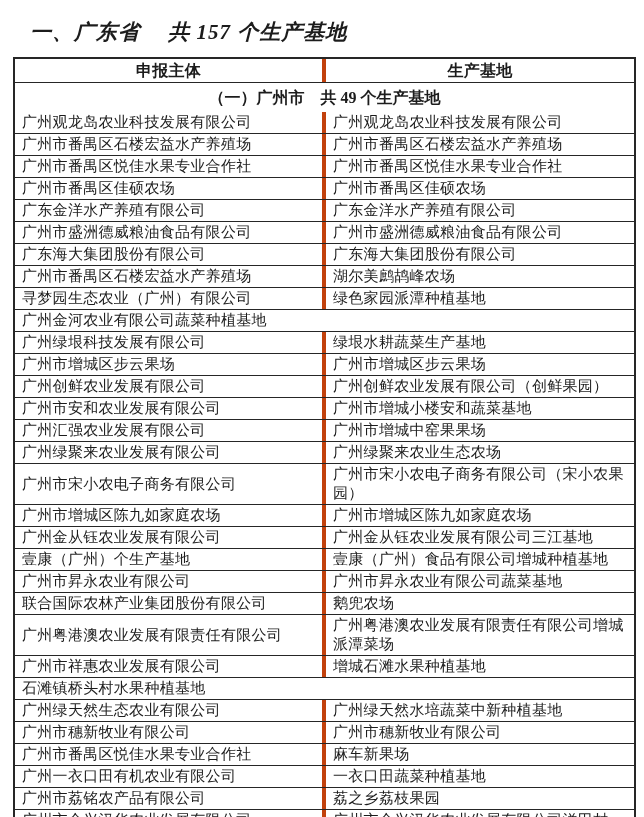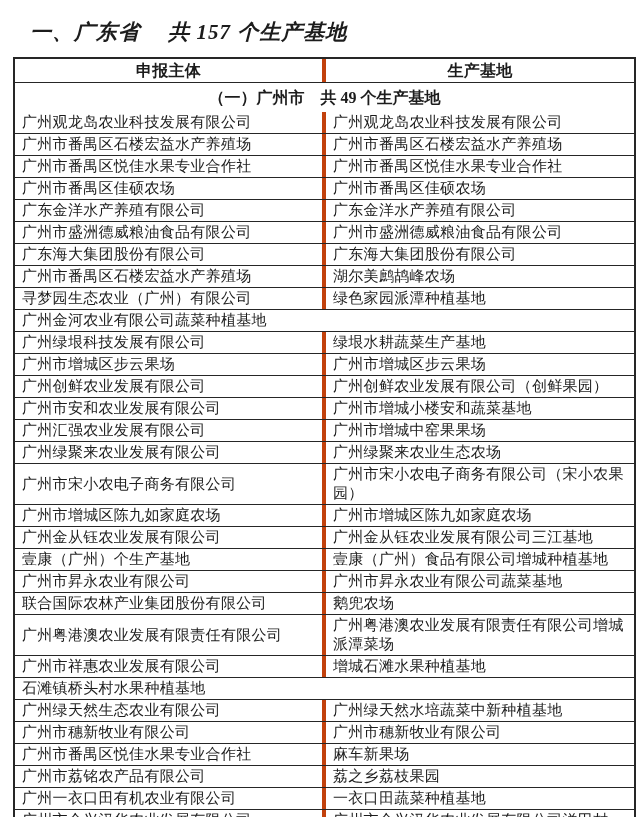--- a/index.html
+++ b/index.html
@@ -190,27 +190,27 @@
       </div>
         <div class="t-row">
         <div class="cell subject">广州市穗新牧业有限公司</div>
         <div class="cell base">广州市穗新牧业有限公司</div>
       </div>
         <div class="t-row">
         <div class="cell subject">广州市番禺区悦佳水果专业合作社</div>
         <div class="cell base">麻车新果场</div>
       </div>
         <div class="t-row">
+        <div class="cell subject">广州一衣口田有机农业有限公司</div>
+        <div class="cell base">一衣口田蔬菜种植基地</div>
+      </div>
+        <div class="t-row">
         <div class="cell subject">广州市荔铭农产品有限公司</div>
         <div class="cell base">荔之乡荔枝果园</div>
       </div>
         <div class="t-row">
-        <div class="cell subject">广州一衣口田有机农业有限公司</div>
-        <div class="cell base">一衣口田蔬菜种植基地</div>
-      </div>
-        <div class="t-row">
         <div class="cell subject">广州市全兴汉华农业发展有限公司</div>
         <div class="cell base">广州市全兴汉华农业发展有限公司洋田村</div>
       </div>
       </div>
 
   </div>
 </div>
 
 </body></html>

